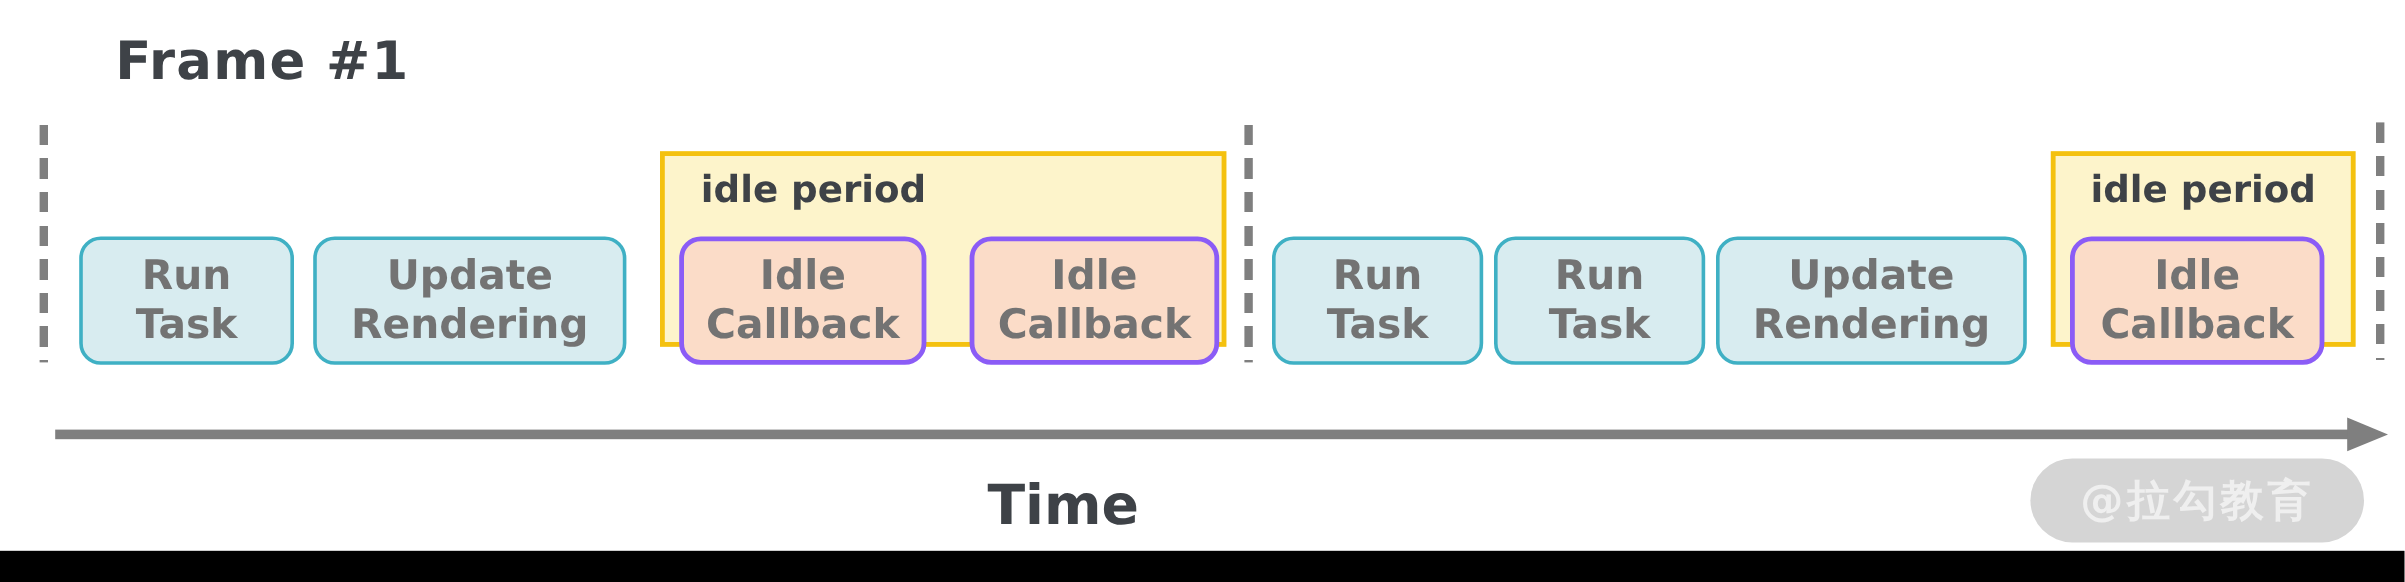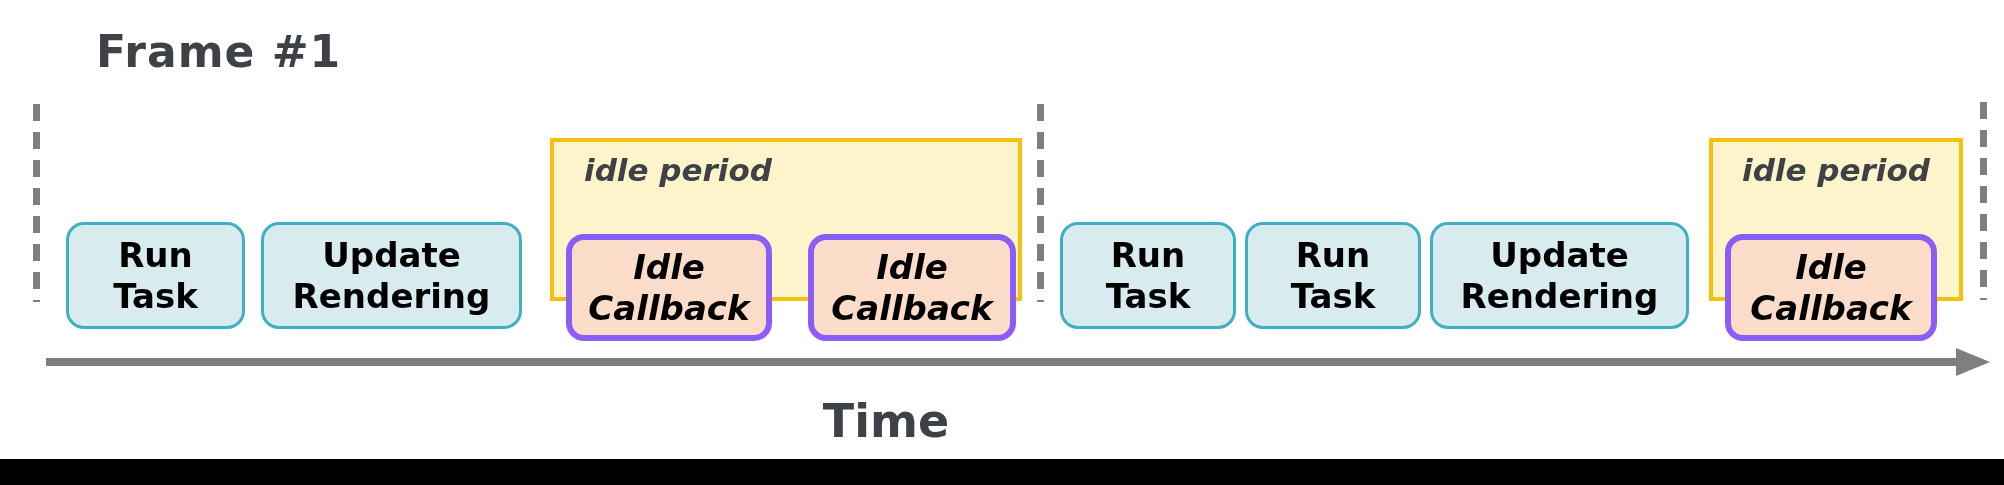--- a/index.html
+++ b/index.html
@@ -39,62 +39,60 @@
     box-sizing: border-box;
     height: 107px;
     border-radius: 18px;
     display: flex;
     align-items: center;
     justify-content: center;
     text-align: center;
     font-weight: bold;
     font-size: 34px;
     line-height: 1.18;
-    color: #000000;
+    color: #737373;
     white-space: pre-line;
-    margin-top: 25px;
   }
   .task {
     top: 197px;
     background: #d8ecf0;
     border: 3px solid #3fb0c4;
   }
   .f1-t0 { left: 66px;   width: 179px; }
   .f1-t1 { left: 261px;  width: 261px; }
   .f2-t0 { left: 1060px; width: 176px; }
   .f2-t1 { left: 1245px; width: 176px; }
   .f2-t2 { left: 1430px; width: 259px; }
 
   .idle-wrap {
     position: absolute;
     box-sizing: border-box;
-    top: 138px;
+    top: 126px;
     height: 163px;
     background: #fdf4cb;
     border: 4px solid #f4c10f;
-    font-style: italic;
   }
   .f1-idle { left: 550px;  width: 472px; }
   .f2-idle { left: 1709px; width: 254px; }
 
   .idle-label {
     position: absolute;
     top: 10px;
     left: 30px;
     font-size: 31px;
     font-weight: bold;
     color: #3e4247;
     white-space: nowrap;
   }
   .idle-label.center { left: 0; right: 0; text-align: center; }
 
   .cb {
     top: 67px;
     background: #fbdcc8;
-    border: 6px solid #8b5cf6;
+    border: 4px solid #8b5cf6;
   }
   .f1-cb0 { left: 12px;  width: 206px; }
   .f1-cb1 { left: 254px; width: 208px; }
   .f2-cb0 { left: 12px;  width: 212px; }
 
   .axis-line {
     position: absolute;
     left: 46px;
     top: 358px;
     width: 1912px;
@@ -181,16 +179,19 @@
   <div class="idle-wrap f2-idle">
     <div class="idle-label center">idle period</div>
     <div class="node cb f2-cb0">Idle
 Callback</div>
   </div>
 
   <div class="axis-line"></div>
   <div class="axis-head"></div>
   <div class="axis-label">Time</div>
 
+  <div class="watermark">
+    <span>@拉勾教育</span>
+  </div>
 
   <div class="bottom-bar"></div>
 
 </div>
 
 </body></html>

